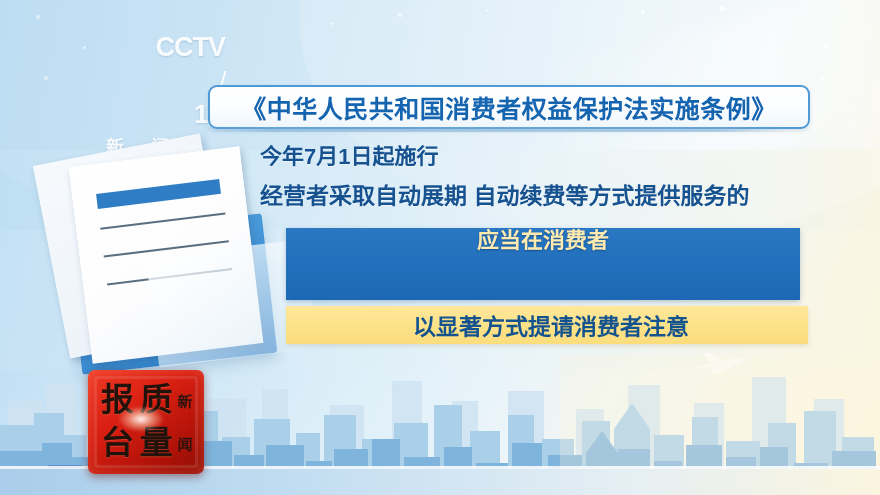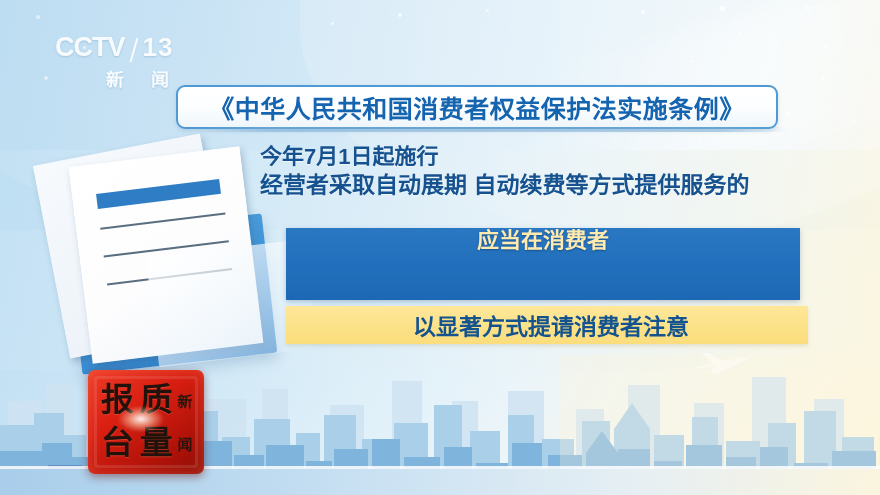--- a/index.html
+++ b/index.html
@@ -83,26 +83,27 @@
   
   .cctv-logo {
     position: absolute;
     left: 55px; top: 32px;
     width: 170px; height: 60px;
     color: rgba(255,255,255,0.92);
     user-select: none;
   }
   .cctv-row {
     display: flex;
-    align-items: center;
+    align-items: flex-end;
     gap: 6px;
     font-size: 27px;
     font-weight: 700;
     letter-spacing: 1px;
     text-shadow: 0 1px 2px rgba(120,165,200,0.45);
+    flex-direction: column;
   }
   .cctv-mark { letter-spacing: -1px; }
   .cctv-slash {
     display: inline-block;
     width: 2px; height: 24px;
     background: rgba(255,255,255,0.9);
     transform: skewX(-16deg);
     margin: 0 2px;
     position: relative; top: 2px;
   }
@@ -218,21 +219,21 @@
     position: absolute;
     left: 30px; top: 36px;
     width: 46px; height: 26px;
     background: radial-gradient(ellipse at center, rgba(255,255,255,0.95) 0%, rgba(255,220,190,0.55) 35%, rgba(255,180,150,0) 72%);
     filter: blur(1px);
   }
 
   
   .title-plate {
     position: absolute;
-    left: 176px; top: 85px;
+    left: 208px; top: 85px;
     width: 598px; height: 40px;
     border: 2px solid #4f9ad4;
     border-radius: 9px;
     background: linear-gradient(180deg, #ffffff 0%, #fbfdff 55%, #eef6fc 100%);
     box-shadow: 0 2px 4px rgba(60,110,160,0.18);
     display: flex;
     align-items: center;
     justify-content: center;
   }
   .title-plate span {
@@ -258,21 +259,21 @@
     text-align: left;
   }
   .plain-line {
     color: #16528f;
     font-weight: 700;
     line-height: 1.28;
     white-space: nowrap;
     text-shadow: 0 1px 1px rgba(255,255,255,0.55);
   }
   .plain-line.l1 { font-size: 22px; }
-  .plain-line.l2 { font-size: 23px; margin-top: 0; }
+  .plain-line.l2 { font-size: 23px; margin-top: 11px; }
 
   
   .banner-blue {
     position: absolute;
     left: 286px; top: 228px;
     width: 514px; height: 72px;
     background: linear-gradient(180deg, #2a77c2 0%, #2270bd 50%, #1d68b5 100%);
     box-shadow: 0 2px 5px rgba(30,80,130,0.28);
     display: flex;
     flex-direction: column;

